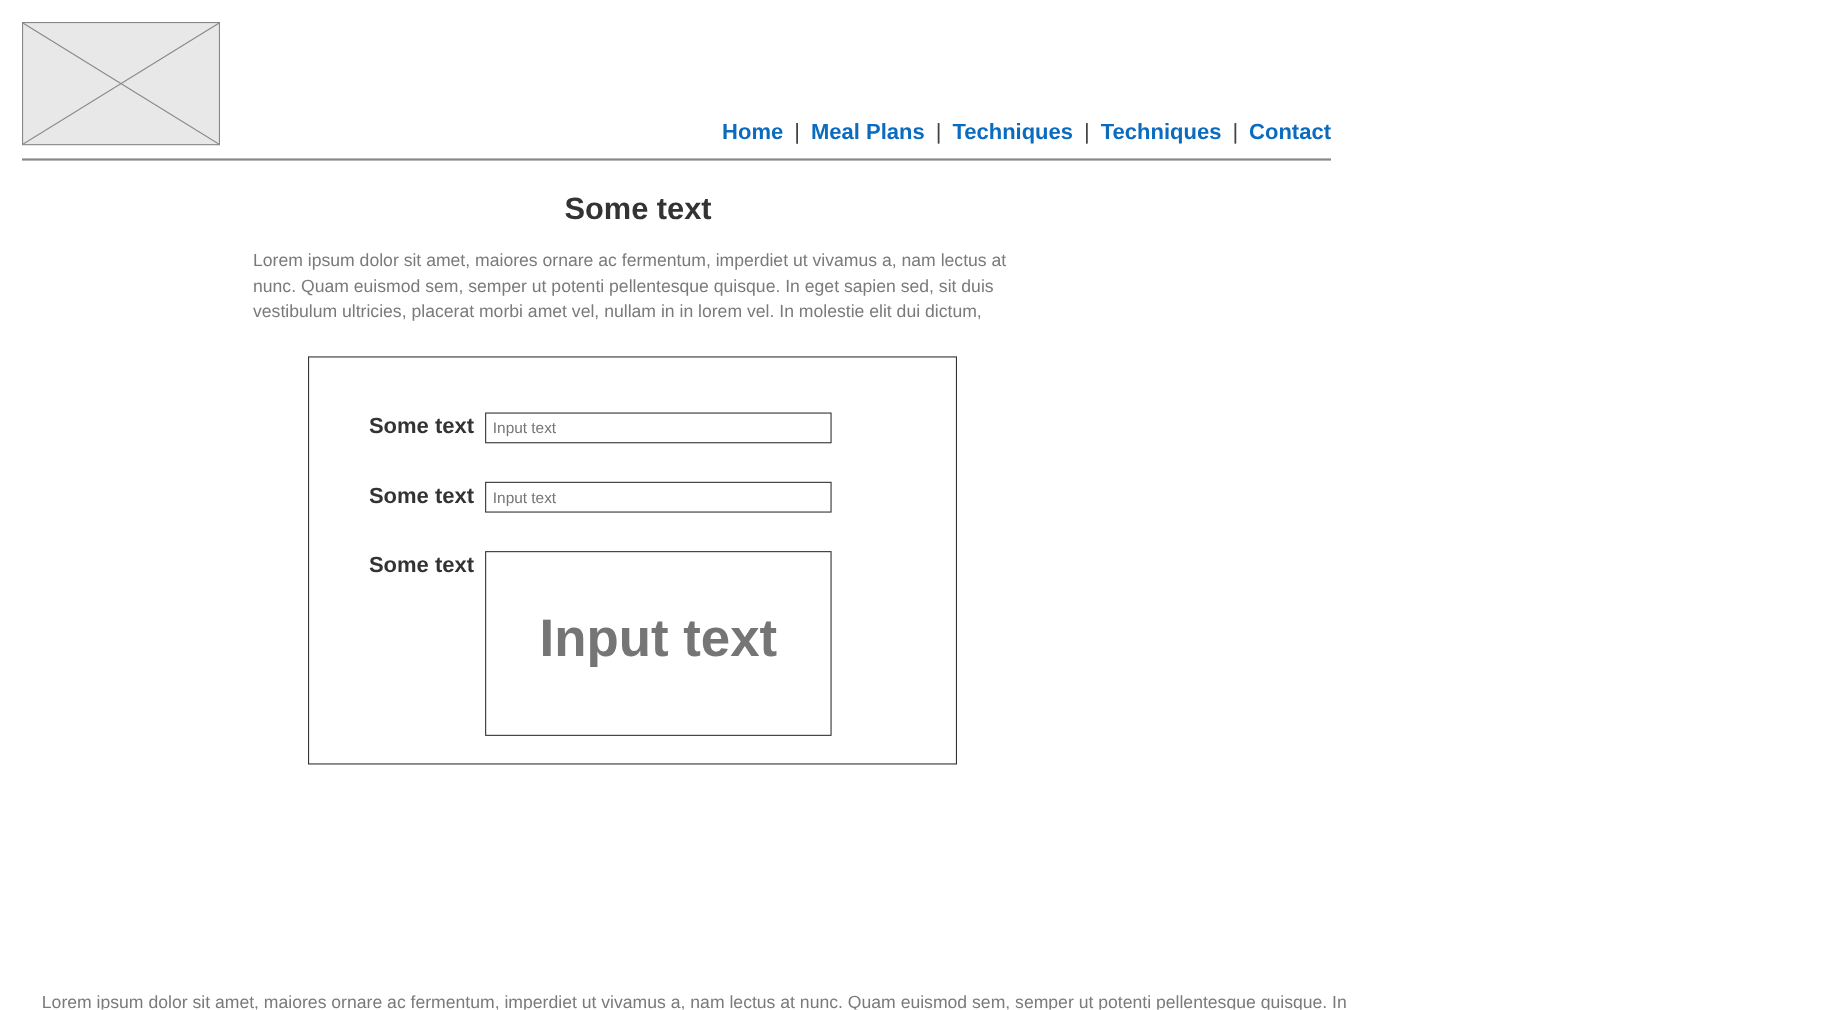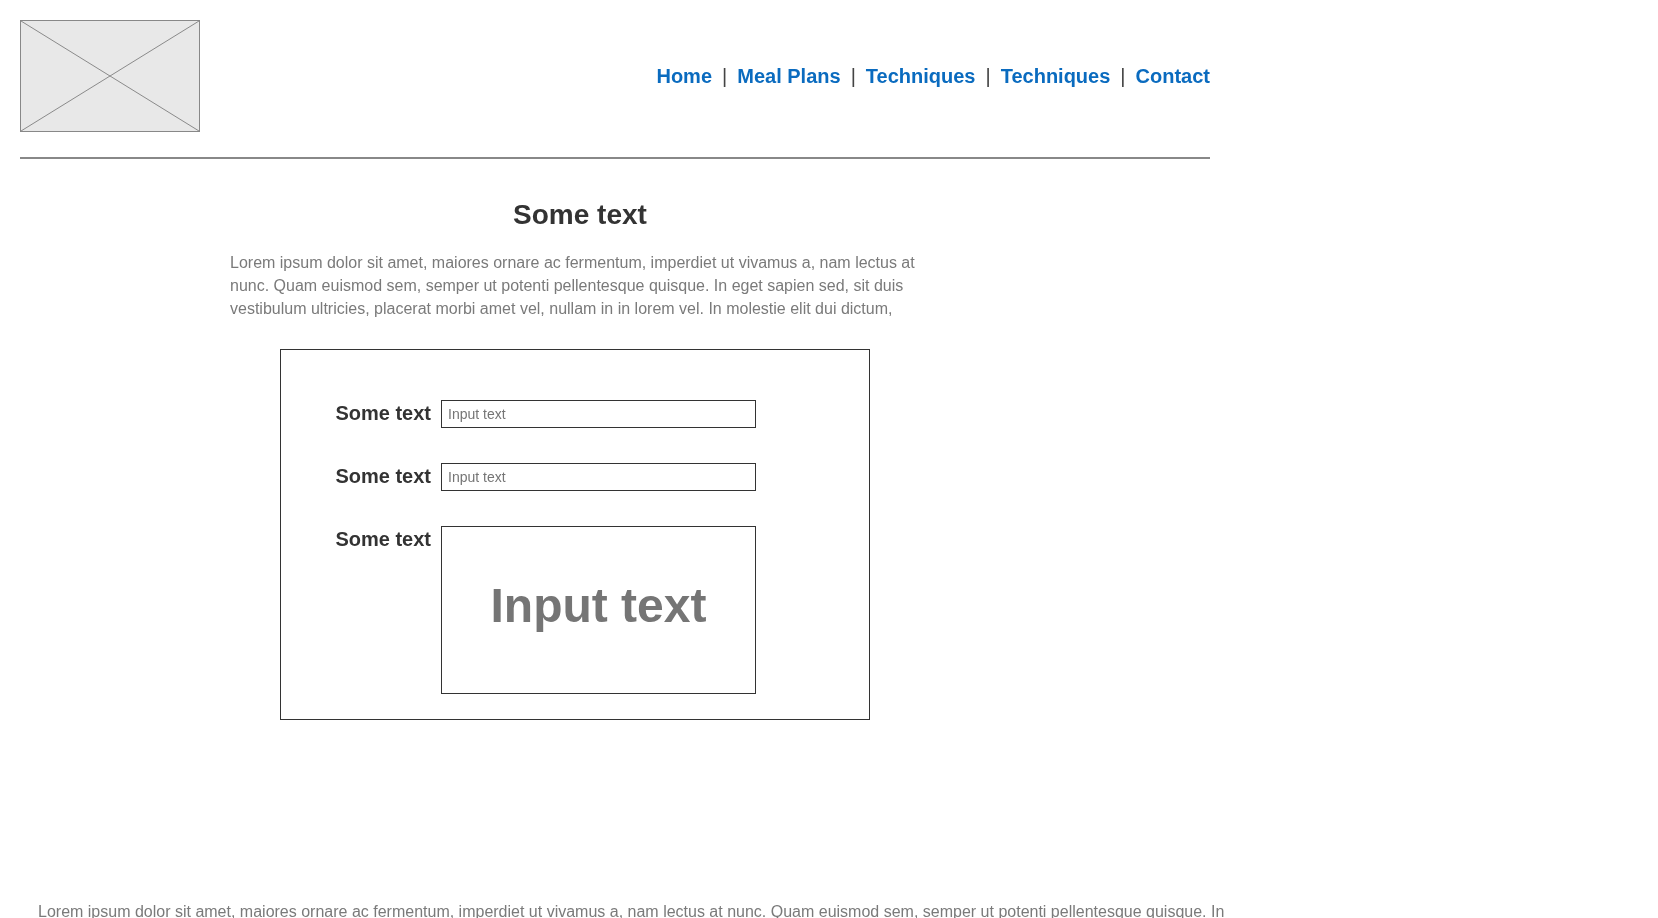--- a/index.html
+++ b/index.html
@@ -15,23 +15,23 @@
       overflow: hidden;
       position: relative;
     }
     .page-container {
       width: 1190px;
       margin-left: 20px;
       padding-top: 20px;
     }
     .header {
       display: flex;
-      align-items: center;
+      align-items: flex-end;
       justify-content: space-between;
-      padding-bottom: 25px;
+      padding-bottom: 12px;
       border-bottom: 2px solid #888;
     }
     .logo-placeholder {
       width: 180px;
       height: 112px;
       background: #e8e8e8;
       border: 1px solid #888;
       position: relative;
     }
     .logo-placeholder svg {
@@ -51,21 +51,21 @@
       cursor: pointer;
     }
     .nav .sep {
       color: #444;
       margin: 0 10px;
       font-weight: 400;
     }
     .content {
       width: 700px;
       margin-left: 210px;
-      margin-top: 40px;
+      margin-top: 28px;
     }
     .heading {
       font-size: 28px;
       font-weight: 700;
       color: #333;
       text-align: center;
       margin-bottom: 20px;
     }
     .paragraph-clip {
       height: 68px;

